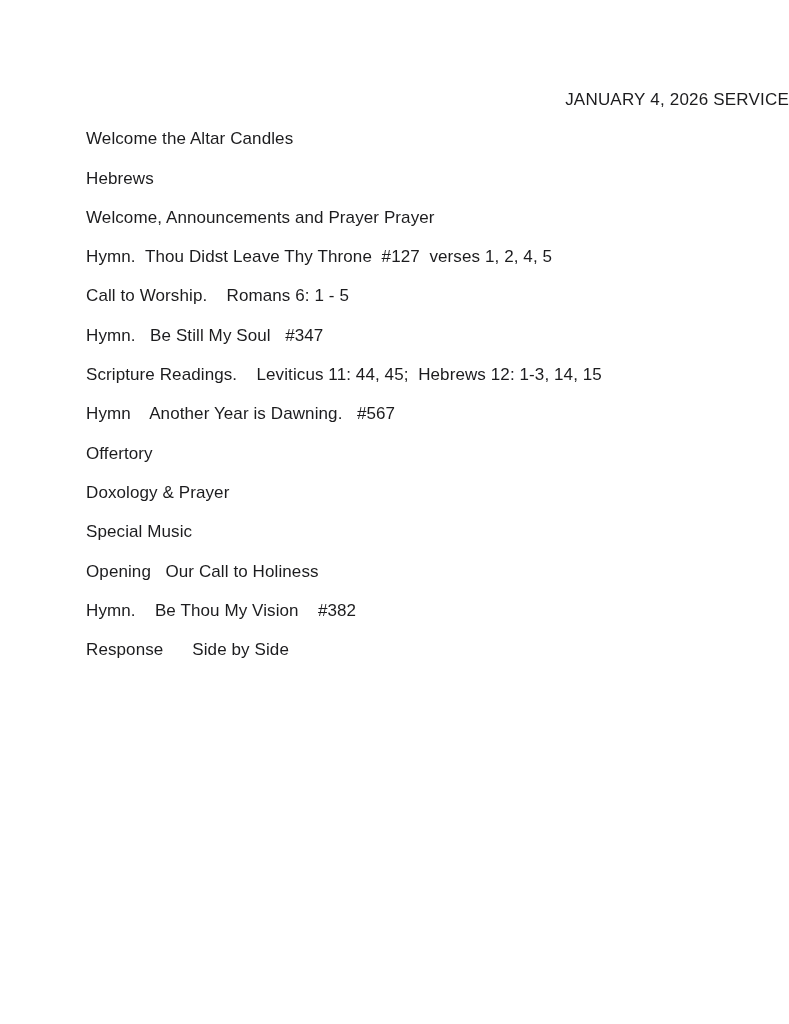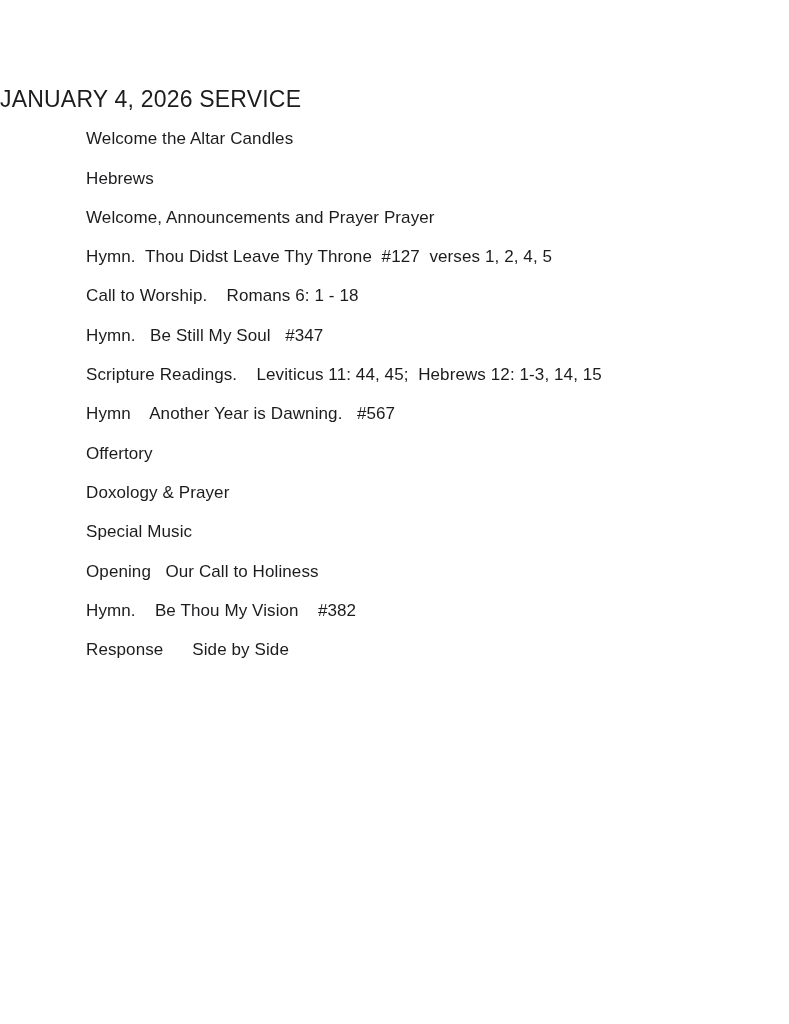--- a/index.html
+++ b/index.html
@@ -13,22 +13,22 @@
     height: 1024px;
     background: #ffffff;
     overflow: hidden;
     font-family: "Liberation Sans", "DejaVu Sans", sans-serif;
     color: #1c1c1e;
     box-sizing: border-box;
     padding-top: 80px;
   }
   .doc-title {
     width: 100%;
-    text-align: left;
-    font-size: 23px;
+    text-align: right;
+    font-size: 17px;
     line-height: 39.3px;
     white-space: pre;
     letter-spacing: 0.2px;
   }
   .doc-line {
     margin-left: 86px;
     font-size: 17px;
     line-height: 39.3px;
     white-space: pre;
     letter-spacing: 0.1px;
@@ -36,21 +36,21 @@
 </style>
 </head>
 <body>
 
 <div class="page">
   <div class="doc-title">JANUARY 4, 2026 SERVICE</div>
   <div class="doc-line">Welcome the Altar Candles</div>
   <div class="doc-line">Hebrews</div>
   <div class="doc-line">Welcome, Announcements and Prayer Prayer</div>
   <div class="doc-line">Hymn.  Thou Didst Leave Thy Throne  #127  verses 1, 2, 4, 5</div>
-  <div class="doc-line">Call to Worship.    Romans 6: 1 - 18</div>
+  <div class="doc-line">Call to Worship.    Romans 6: 1 - 5</div>
   <div class="doc-line">Hymn.   Be Still My Soul   #347</div>
   <div class="doc-line">Scripture Readings.    Leviticus 11: 44, 45;  Hebrews 12: 1-3, 14, 15</div>
   <div class="doc-line">Hymn    Another Year is Dawning.   #567</div>
   <div class="doc-line">Offertory</div>
   <div class="doc-line">Doxology &amp; Prayer</div>
   <div class="doc-line">Special Music</div>
   <div class="doc-line">Opening   Our Call to Holiness</div>
   <div class="doc-line">Hymn.    Be Thou My Vision    #382</div>
   <div class="doc-line">Response      Side by Side</div>
 </div>

